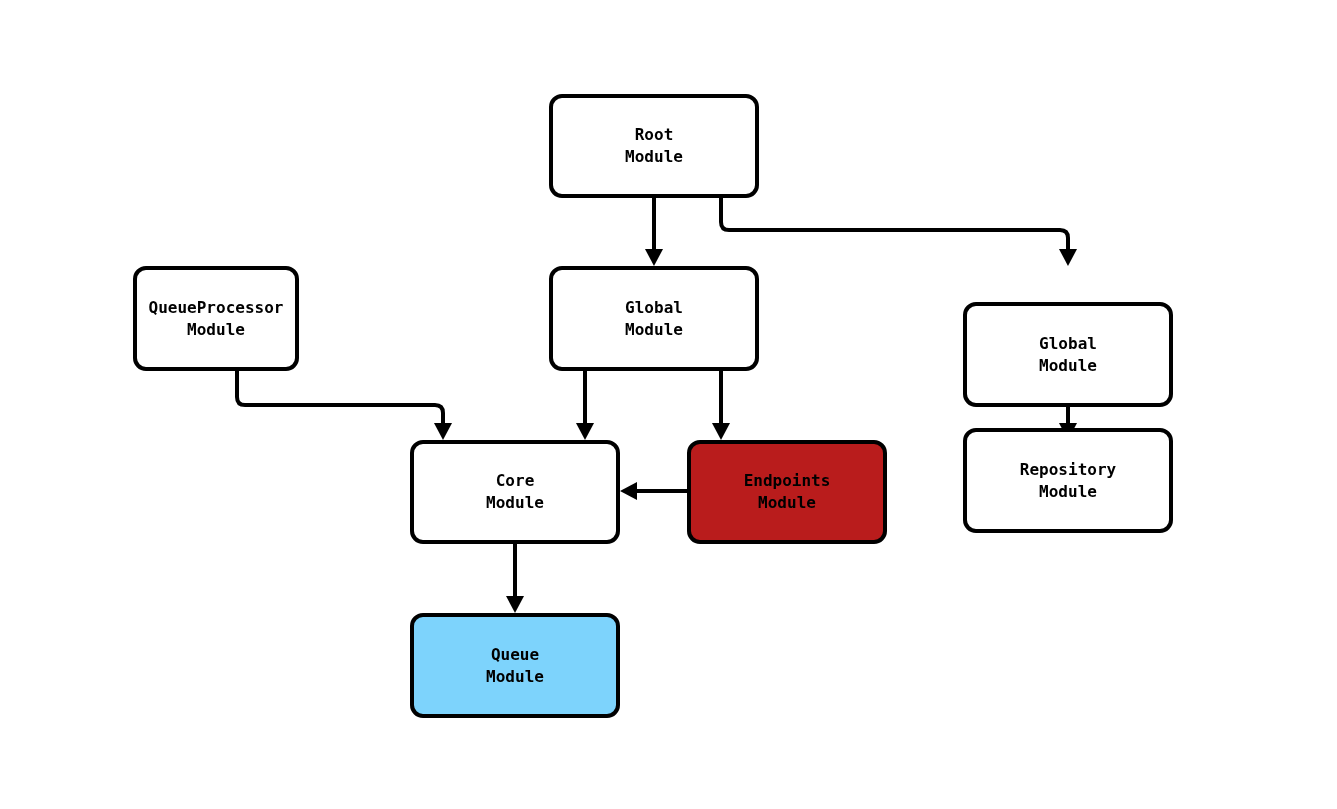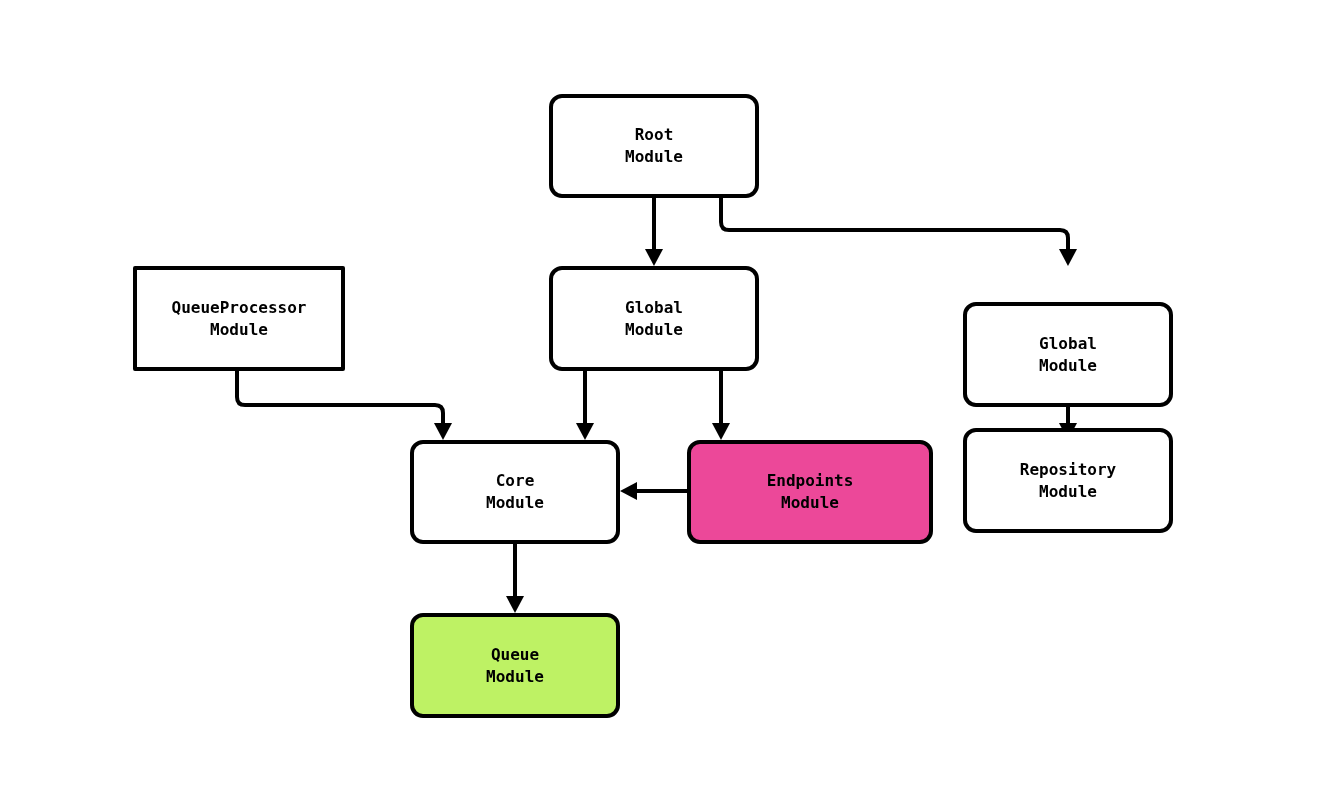--- a/index.html
+++ b/index.html
@@ -79,48 +79,48 @@
         <path d="M 515 544 L 515 605" stroke="#000000" stroke-width="4" fill="none"></path>
         <path d="M 515 613 L 506 596 L 524 596 Z" fill="#000000" stroke="none"></path>
       </g>
   </svg>
 
   <div class="node" style="left: 549px; top: 94px; width: 210px; height: 104px; border-width: 4px; border-color: rgb(0, 0, 0); border-radius: 13px; background: rgb(255, 255, 255);">
     <span class="node-line">Root</span>
     <span class="node-line">Module</span>
   </div>
 
-  <div class="node" style="left: 133px; top: 266px; width: 212px; height: 105px; border-width: 4px; border-color: rgb(0, 0, 0); border-radius: 2px; background: rgb(255, 255, 255);">
+  <div class="node" style="left: 133px; top: 266px; width: 166px; height: 105px; border-width: 4px; border-color: rgb(0, 0, 0); border-radius: 13px; background: rgb(255, 255, 255);">
     <span class="node-line">QueueProcessor</span>
     <span class="node-line">Module</span>
   </div>
 
   <div class="node" style="left: 549px; top: 266px; width: 210px; height: 105px; border-width: 4px; border-color: rgb(0, 0, 0); border-radius: 13px; background: rgb(255, 255, 255);">
     <span class="node-line">Global</span>
     <span class="node-line">Module</span>
   </div>
 
   <div class="node" style="left: 963px; top: 266px; width: 210px; height: 105px; border-width: 4px; border-color: rgb(0, 0, 0); border-radius: 13px; background: rgb(255, 255, 255); margin-top: 36px;">
     <span class="node-line">Global</span>
     <span class="node-line">Module</span>
   </div>
 
   <div class="node" style="left: 410px; top: 440px; width: 210px; height: 104px; border-width: 4px; border-color: rgb(0, 0, 0); border-radius: 13px; background: rgb(255, 255, 255);">
     <span class="node-line">Core</span>
     <span class="node-line">Module</span>
   </div>
 
-  <div class="node" style="left: 687px; top: 440px; width: 246px; height: 104px; border-width: 4px; border-color: rgb(0, 0, 0); border-radius: 13px; background: #ec4899;">
+  <div class="node" style="left: 687px; top: 440px; width: 200px; height: 104px; border-width: 4px; border-color: rgb(0, 0, 0); border-radius: 13px; background: #b91c1c;">
     <span class="node-line">Endpoints</span>
     <span class="node-line">Module</span>
   </div>
 
   <div class="node" style="left: 963px; top: 428px; width: 210px; height: 105px; border-width: 4px; border-color: rgb(0, 0, 0); border-radius: 13px; background: rgb(255, 255, 255);">
     <span class="node-line">Repository</span>
     <span class="node-line">Module</span>
   </div>
 
-  <div class="node" style="left: 410px; top: 613px; width: 210px; height: 105px; border-width: 4px; border-color: rgb(0, 0, 0); border-radius: 13px; background: #bef264;">
+  <div class="node" style="left: 410px; top: 613px; width: 210px; height: 105px; border-width: 4px; border-color: rgb(0, 0, 0); border-radius: 13px; background: #7dd3fc;">
     <span class="node-line">Queue</span>
     <span class="node-line">Module</span>
   </div>
 
 </div>
 
 </body></html>

